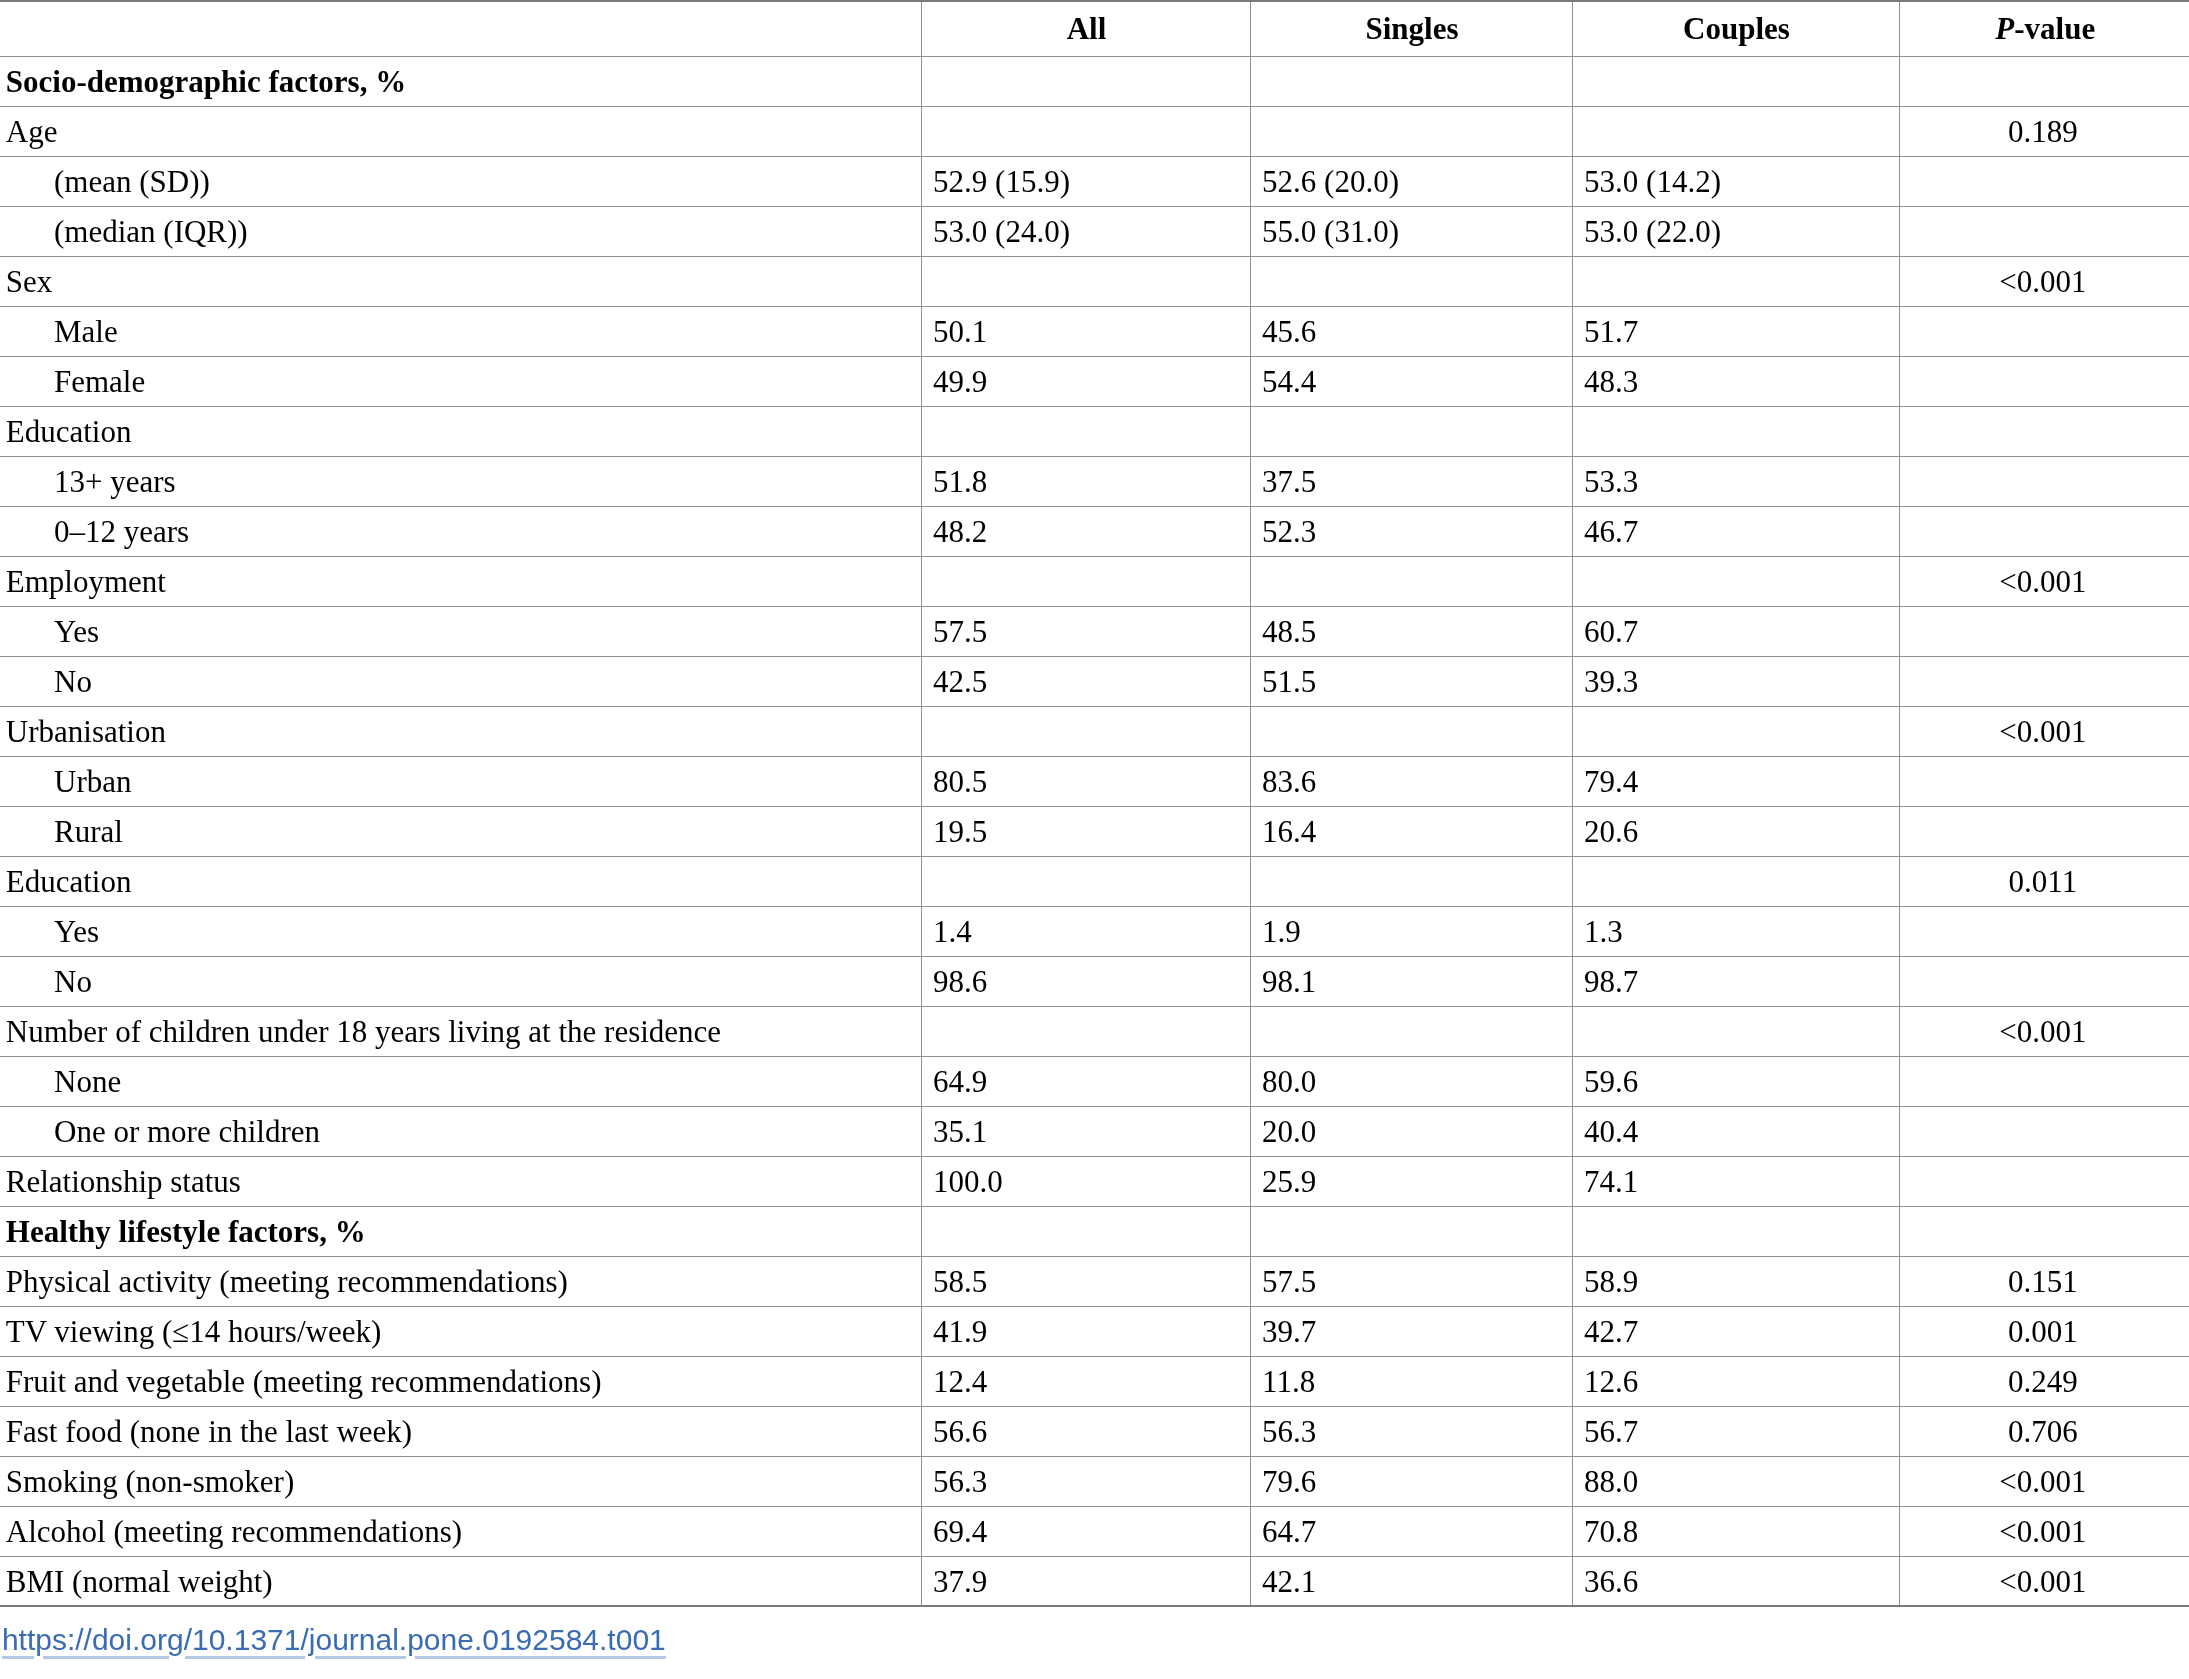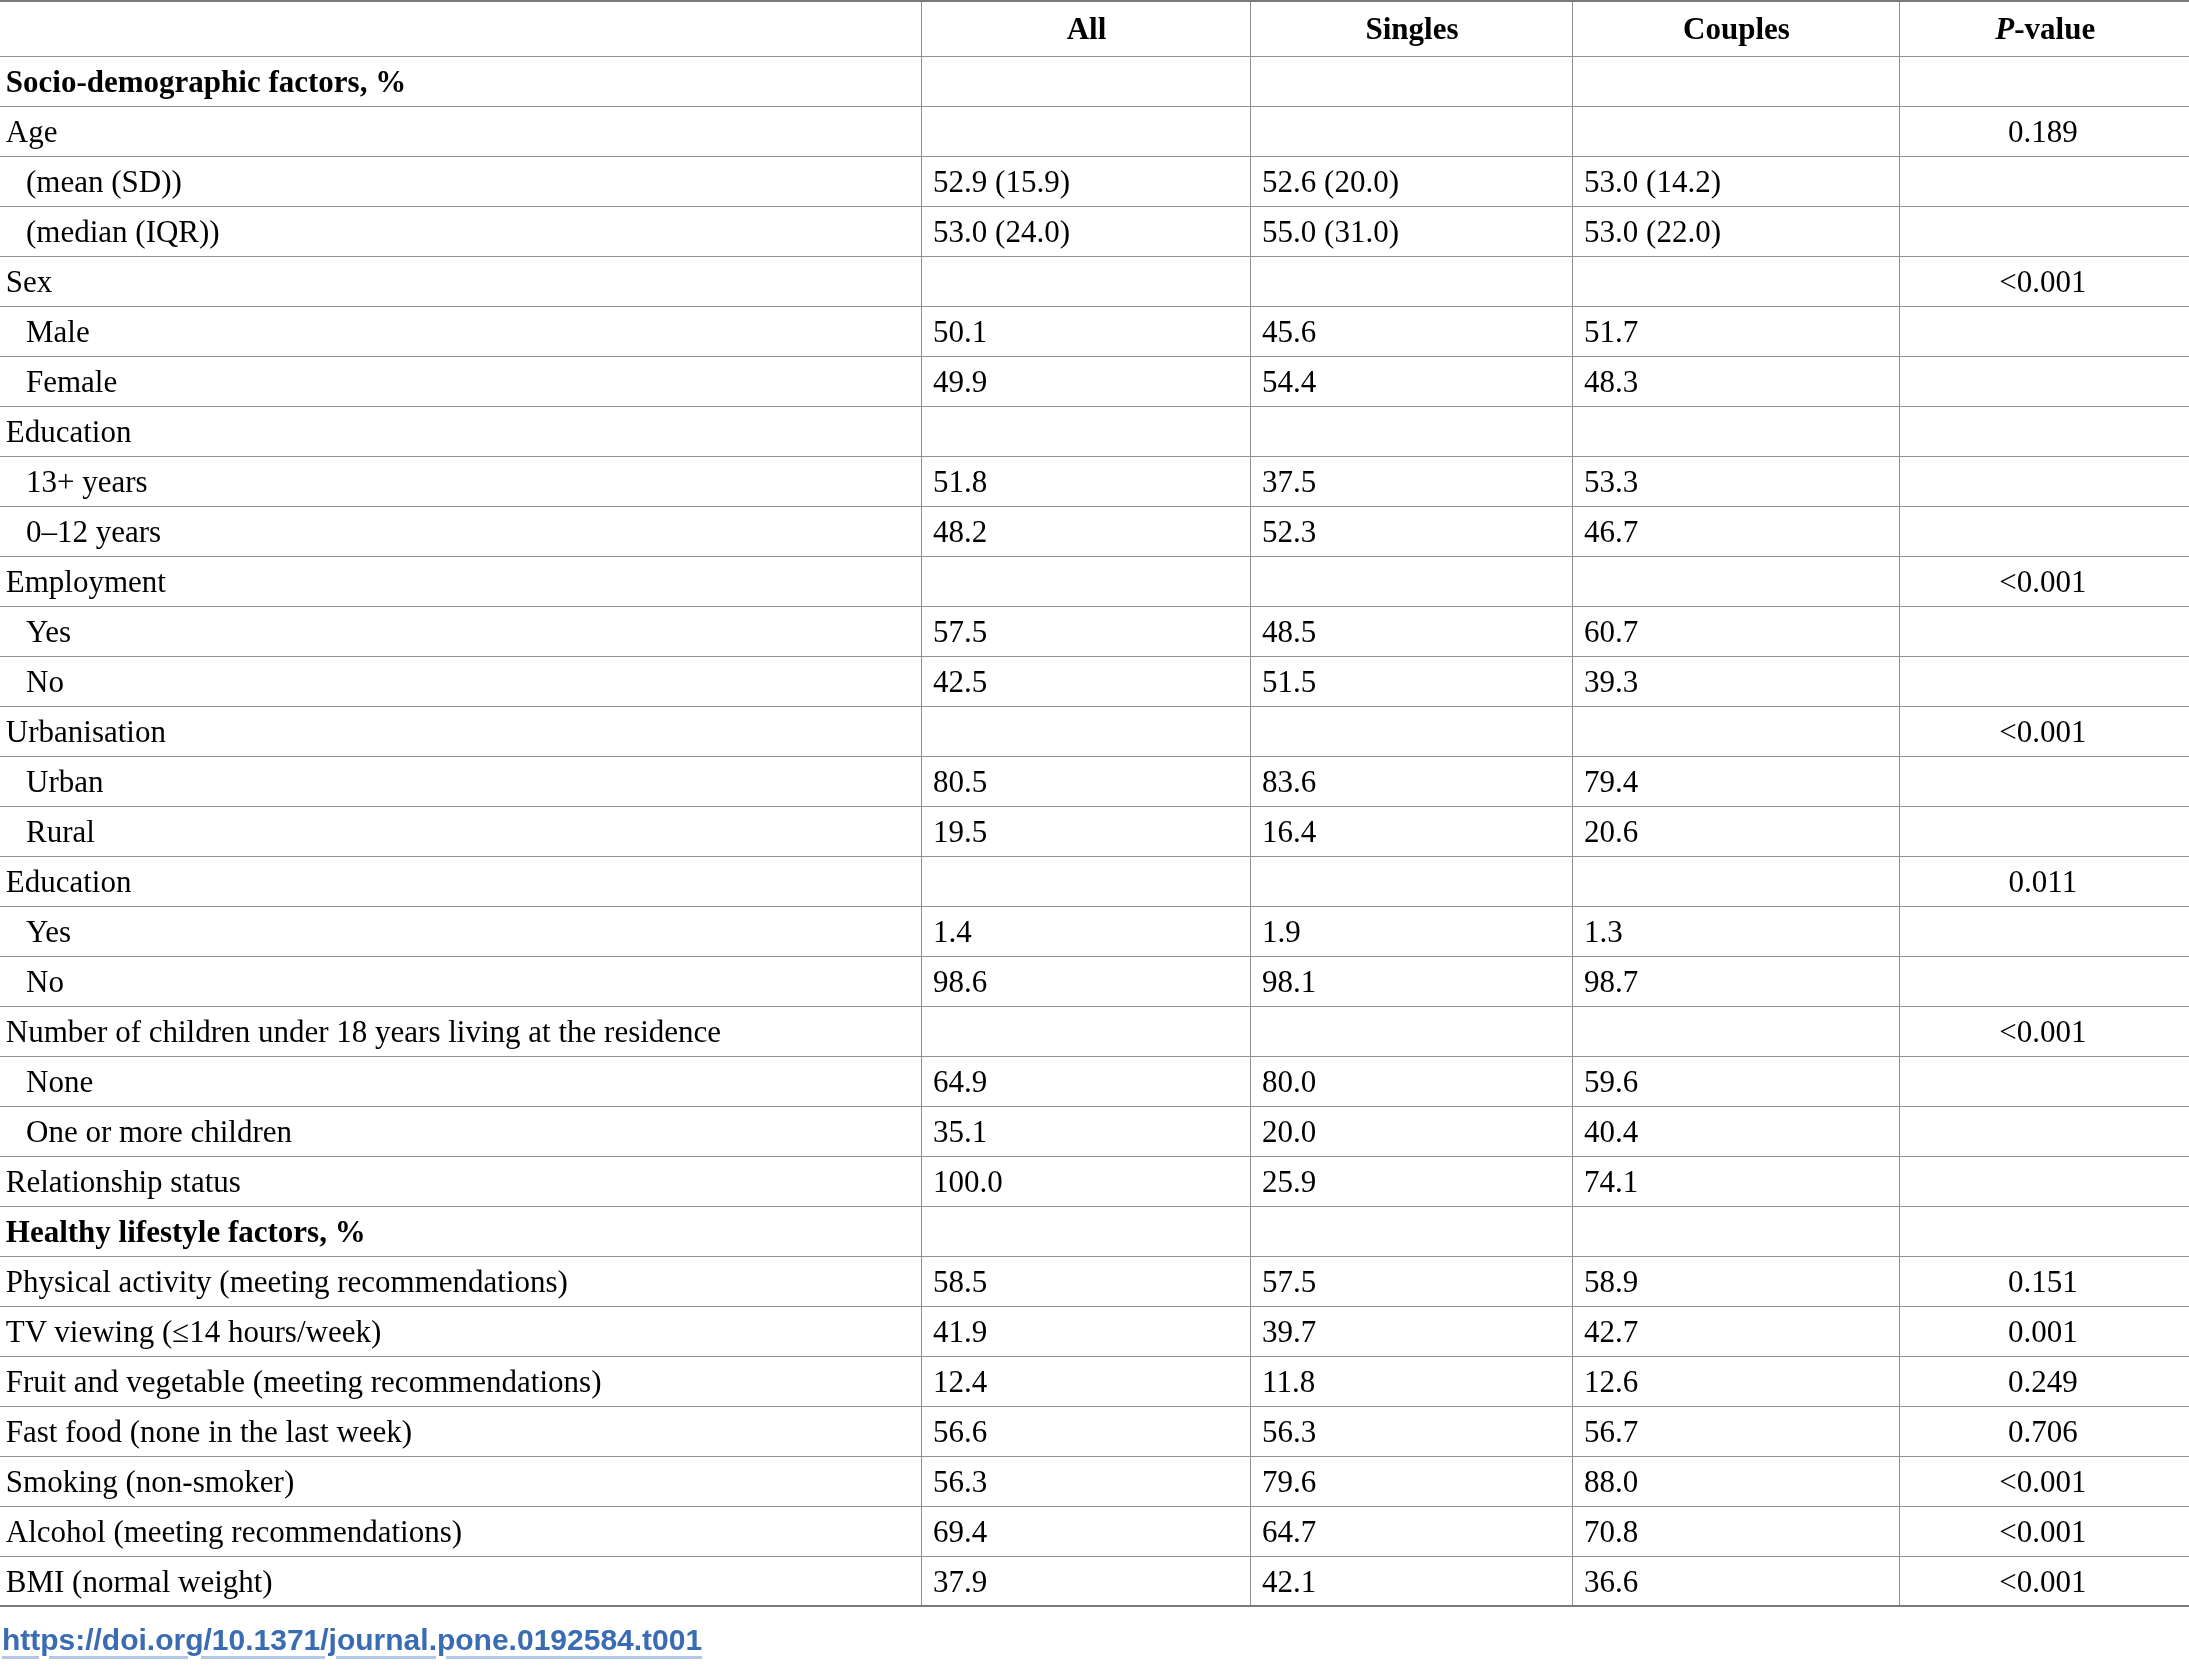--- a/index.html
+++ b/index.html
@@ -40,29 +40,28 @@
     padding: 5.8px 9.7px 8.7px 11.6px;
   }
   th em { font-style: italic; }
 
   td {
     height: 50px;
     vertical-align: middle;
     padding: 2.9px 9.7px 0 11.6px;
   }
   td.c-label { padding-left: 5.8px; }
-  td.c-label.indent { padding-left: 26px; }
+  td.c-label.indent { padding-left: 54px; }
   td.c-p { text-align: center; padding-left: 7px; }
   tr.section td { font-weight: bold; }
 
   .footer {
     margin: 15.5px 0 0 1.9px;
     font-family: "Liberation Sans", sans-serif;
     font-size: 30px;
-    font-weight: bold;
   }
   .footer a {
     color: #3a6cb3;
     text-decoration: underline;
     text-decoration-color: #b4c7e4;
     text-underline-offset: 5.8px;
   }
 </style>
 </head>
 <body>

